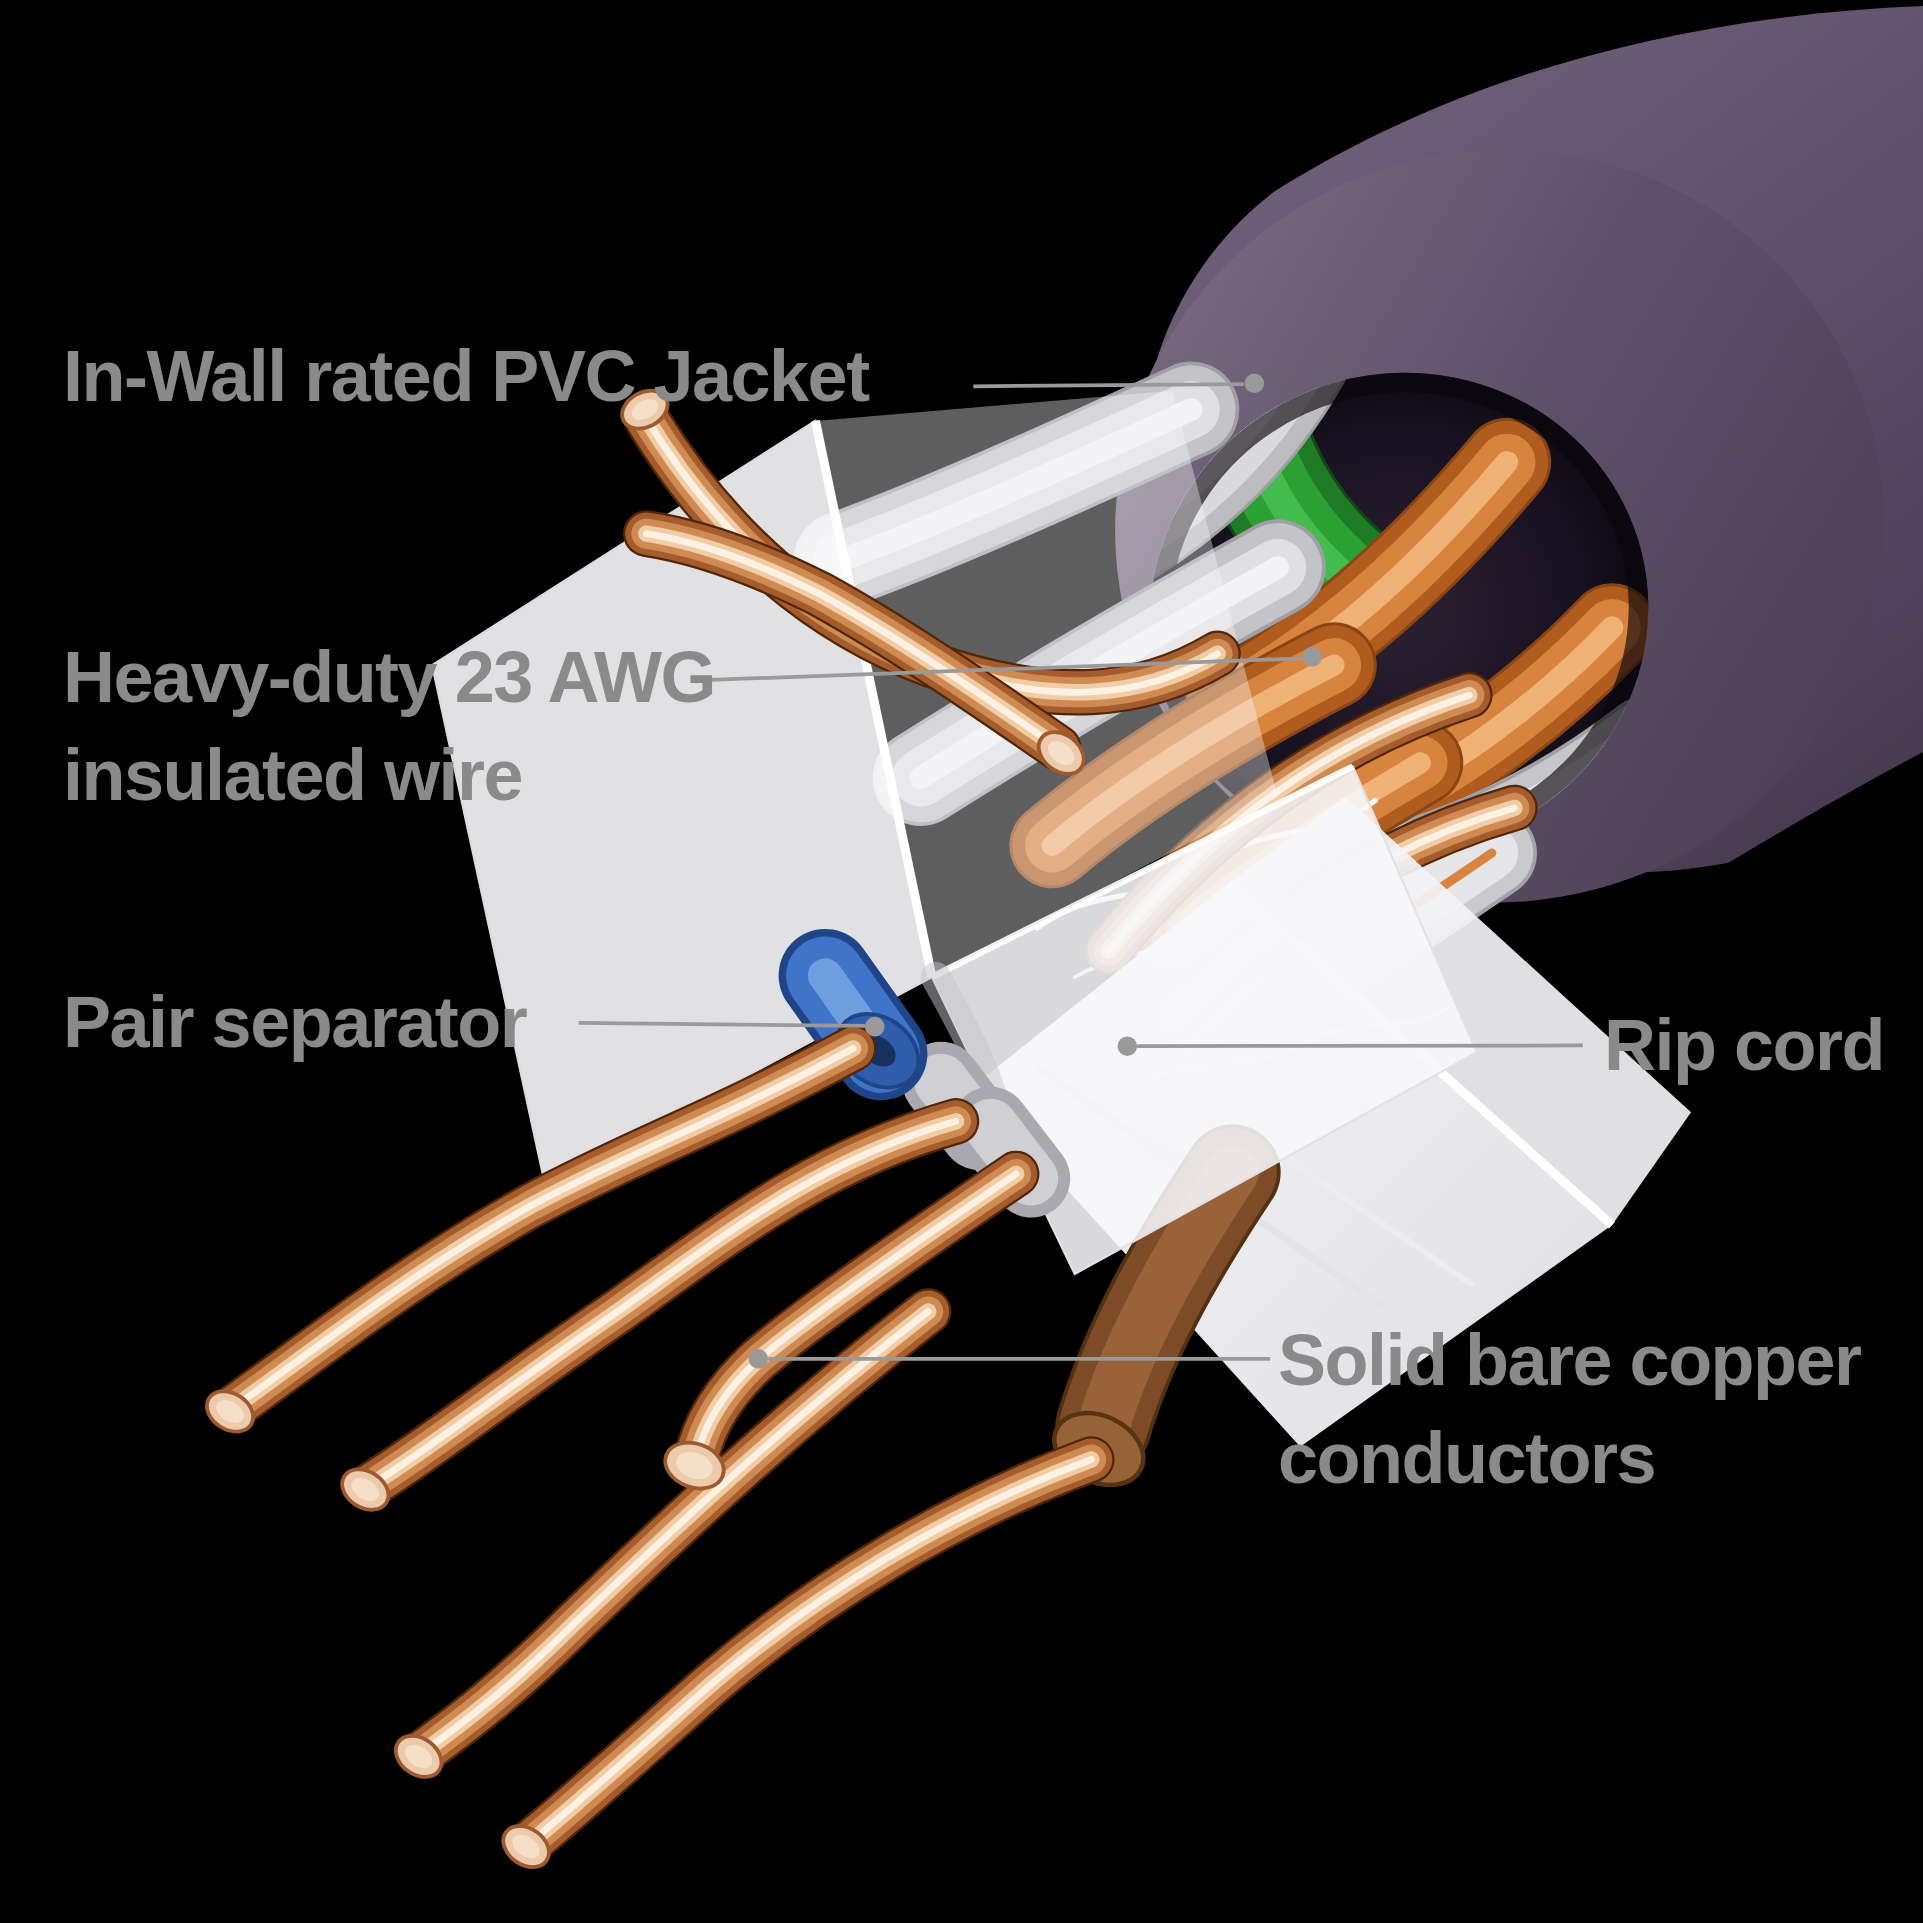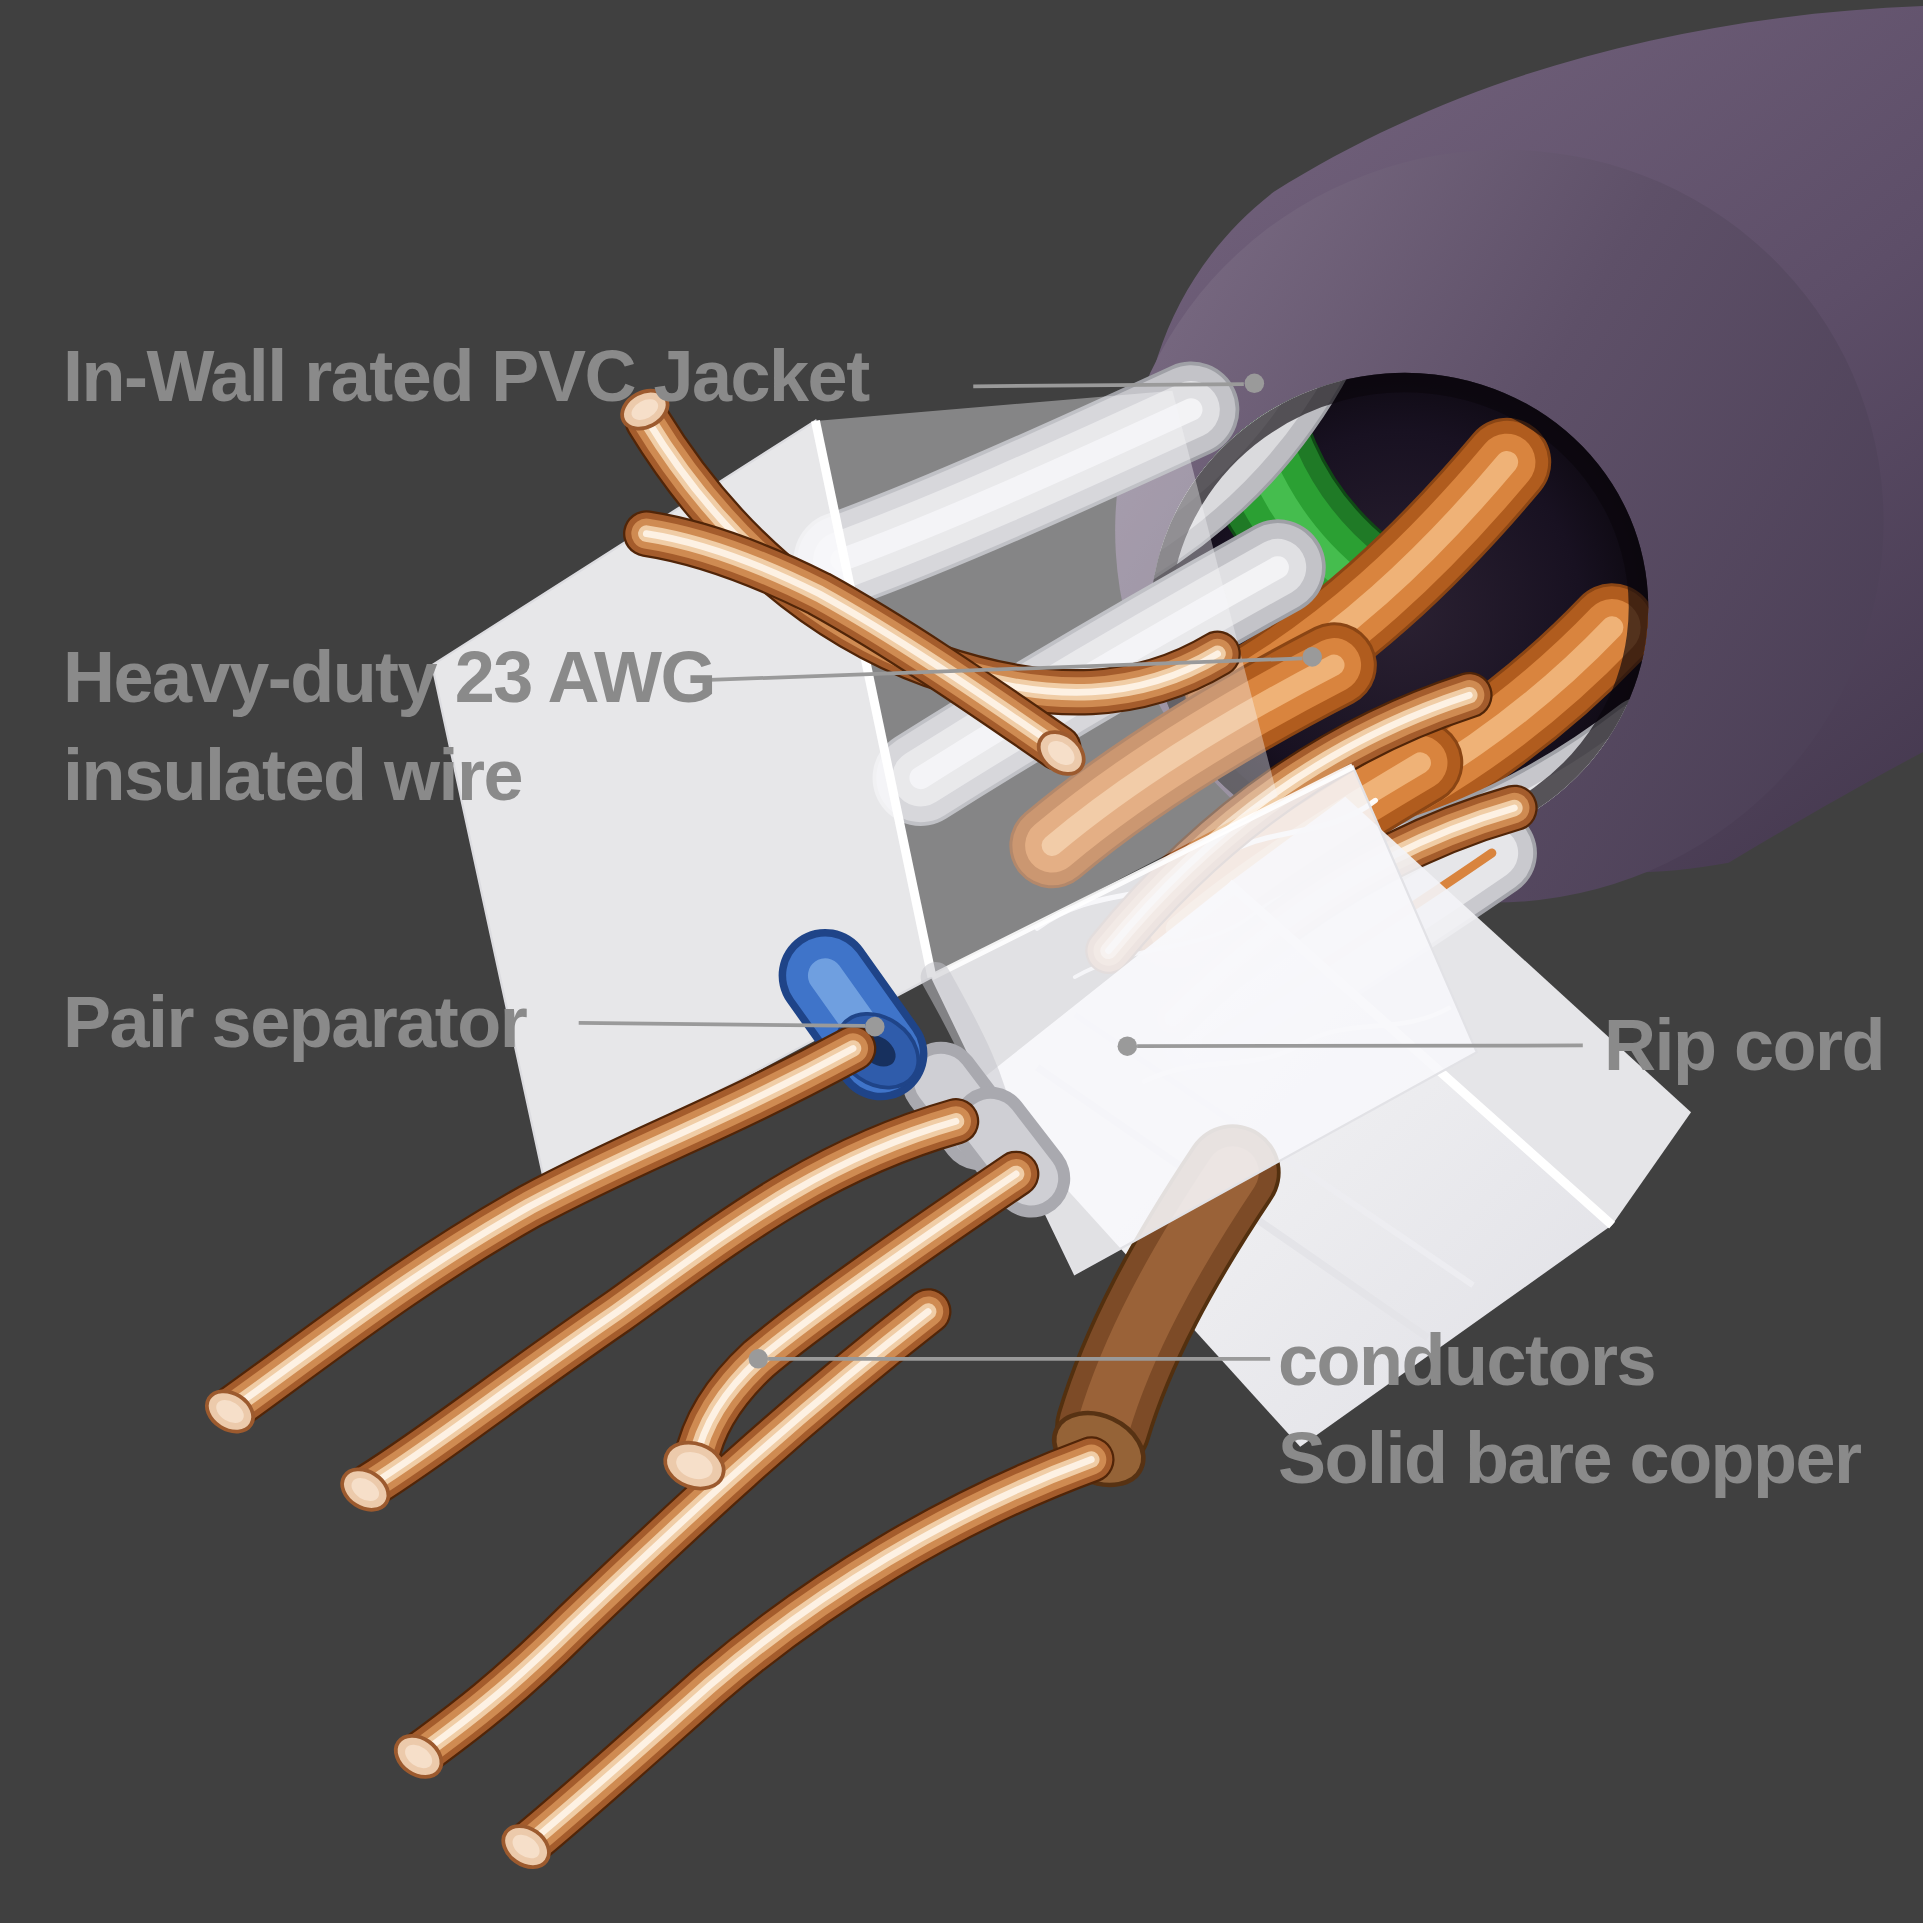--- a/index.html
+++ b/index.html
@@ -1,16 +1,16 @@
 <!DOCTYPE html>
 <html style="font-size:12px"><head>
 <meta charset="utf-8">
 <style>
   html,body{margin:0;padding:0;background:#ffffff;}
-  #stage{position:relative;width:1924px;height:1924px;background:#404040;overflow:hidden;
+  #stage{position:relative;width:1924px;height:1924px;background:#000000;overflow:hidden;
          font-family:"Liberation Sans",sans-serif;}
   #art{position:absolute;left:0;top:0;width:1924px;height:1924px;}
   .label{position:absolute;font-weight:bold;font-size:72px;line-height:98px;
          color:#8a8a8a;letter-spacing:-1.5px;white-space:nowrap;}
   #label-jacket{left:63px;top:327px;}
   #label-awg{left:63px;top:628px;}
   #label-spine{left:63px;top:973px;}
   #label-ripcord{left:1604px;top:996px;}
   #label-copper{left:1278px;top:1311px;}
 </style>
@@ -270,18 +270,18 @@
   <div>Heavy-duty 23 AWG</div>
   <div>insulated wire</div>
 </div>
 <div class="label" id="label-spine">
   <div>Pair separator</div>
 </div>
 <div class="label" id="label-ripcord">
   <div>Rip cord</div>
 </div>
 <div class="label" id="label-copper">
+  <div>Solid bare copper</div>
   <div>conductors</div>
-  <div>Solid bare copper</div>
 </div>
 
 </div>
 
 
 </body></html>

